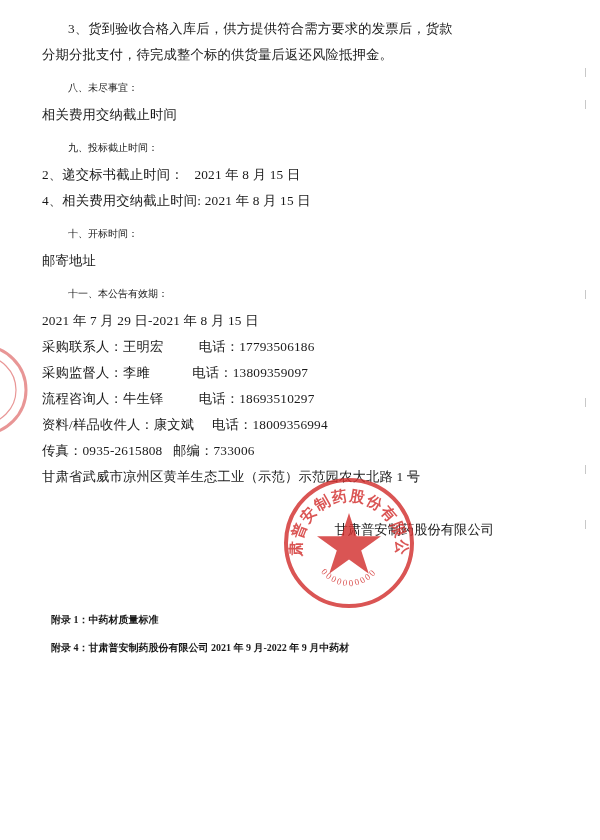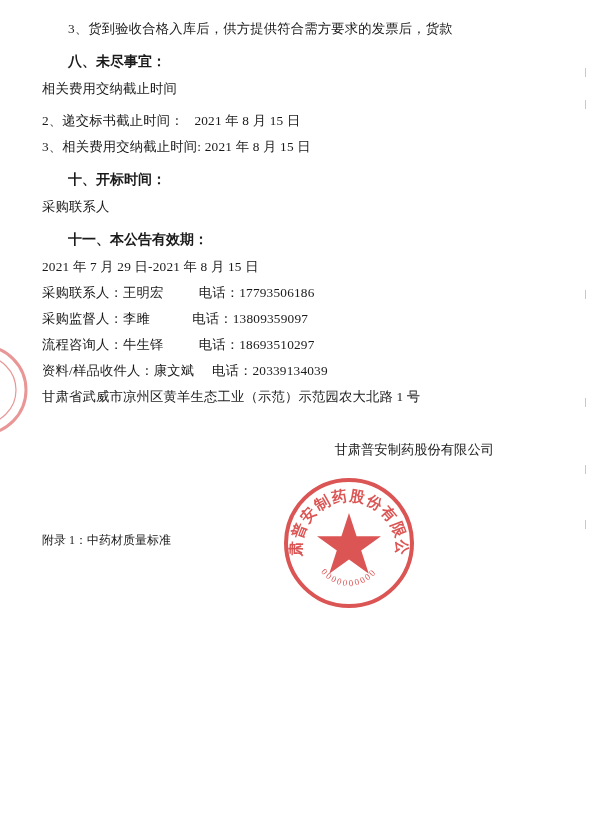--- a/index.html
+++ b/index.html
@@ -23,45 +23,46 @@
     padding: 14px 40px 0 42px;
   }
   .line {
     font-size: 13.3px;
     line-height: 26px;
     white-space: pre;
     letter-spacing: 0.2px;
   }
   .indent-2 { text-indent: 26px; }
   .heading {
-    font-size: 14px;
-    font-weight: bold;
+    font-size: 10px;
+    font-weight: normal;
     line-height: 28px;
     text-indent: 26px;
     white-space: pre;
   }
   .body-block { margin-top: 2px; }
   .gap-s { height: 6px; }
   .gap-l { height: 26px; }
   .gap-xl { height: 62px; }
 
   .sign-line {
     font-size: 13.3px;
     line-height: 28px;
     white-space: pre;
     text-align: right;
     padding-right: 66px;
   }
 
   .appendix {
-    font-size: 12px;
-    font-weight: normal;
+    font-size: 10px;
+    font-weight: bold;
     line-height: 28px;
     white-space: pre;
     text-indent: 0px;
+    margin-left: 9px;
   }
   .appendix-wrap { padding-left: 0px; }
 
   
   .seal {
     position: absolute;
     left: 281px;
     top: 475px;
     width: 136px;
     height: 136px;
@@ -89,65 +90,69 @@
     opacity: .55;
   }
 </style>
 </head>
 <body>
 
 <div class="page">
 
   <div class="body-block">
     <div class="line indent-2">3、货到验收合格入库后，供方提供符合需方要求的发票后，货款</div>
+    <div class="line">分期分批支付，待完成整个标的供货量后返还风险抵押金。</div>
   </div>
 
   <div class="gap-s"></div>
 
   <div>
     <div class="heading">八、未尽事宜：</div>
     <div class="line">相关费用交纳截止时间</div>
   </div>
 
   <div class="gap-s"></div>
 
   <div>
+    <div class="heading">九、投标截止时间：</div>
     <div class="line">2、递交标书截止时间：   2021 年 8 月 15 日</div>
-    <div class="line">3、相关费用交纳截止时间: 2021 年 8 月 15 日</div>
+    <div class="line">4、相关费用交纳截止时间: 2021 年 8 月 15 日</div>
   </div>
 
   <div class="gap-s"></div>
 
   <div>
     <div class="heading">十、开标时间：</div>
-    <div class="line">采购联系人</div>
+    <div class="line">邮寄地址</div>
   </div>
 
   <div class="gap-s"></div>
 
   <div>
     <div class="heading">十一、本公告有效期：</div>
     <div class="line">2021 年 7 月 29 日-2021 年 8 月 15 日</div>
     <div class="line">采购联系人：王明宏          电话：17793506186</div>
     <div class="line">采购监督人：李雎            电话：13809359097</div>
     <div class="line">流程咨询人：牛生铎          电话：18693510297</div>
-    <div class="line">资料/样品收件人：康文斌     电话：20339134039</div>
+    <div class="line">资料/样品收件人：康文斌     电话：18009356994</div>
+    <div class="line">传真：0935-2615808   邮编：733006</div>
     <div class="line">甘肃省武威市凉州区黄羊生态工业（示范）示范园农大北路 1 号</div>
   </div>
 
   <div class="gap-l"></div>
 
   <div>
     <div class="sign-line">甘肃普安制药股份有限公司</div>
   </div>
 
   <div class="gap-xl"></div>
 
   <div class="appendix-wrap">
     <div class="appendix">附录 1：中药材质量标准</div>
+    <div class="appendix">附录 4：甘肃普安制药股份有限公司 2021 年 9 月-2022 年 9 月中药材</div>
   </div>
 
   <div class="seal">
     <svg width="136" height="136" viewBox="0 0 136 136" xmlns="http://www.w3.org/2000/svg">
       <g opacity="0.82">
         <circle cx="68" cy="68" r="63" fill="none" stroke="#d3302f" stroke-width="4"></circle>
         <path id="sealArcTop" d="M 20 74 A 48 48 0 0 1 116 74" fill="none" stroke="none"></path>
         <path id="sealArcBottom" d="M 33 76 A 35 35 0 0 0 103 76" fill="none" stroke="none"></path>
         <text font-family="'Liberation Serif', serif" font-size="15" font-weight="bold" fill="#d3302f" letter-spacing="1.5">
           <textPath href="#sealArcTop" startOffset="50%" text-anchor="middle">甘肃普安制药股份有限公司</textPath>

